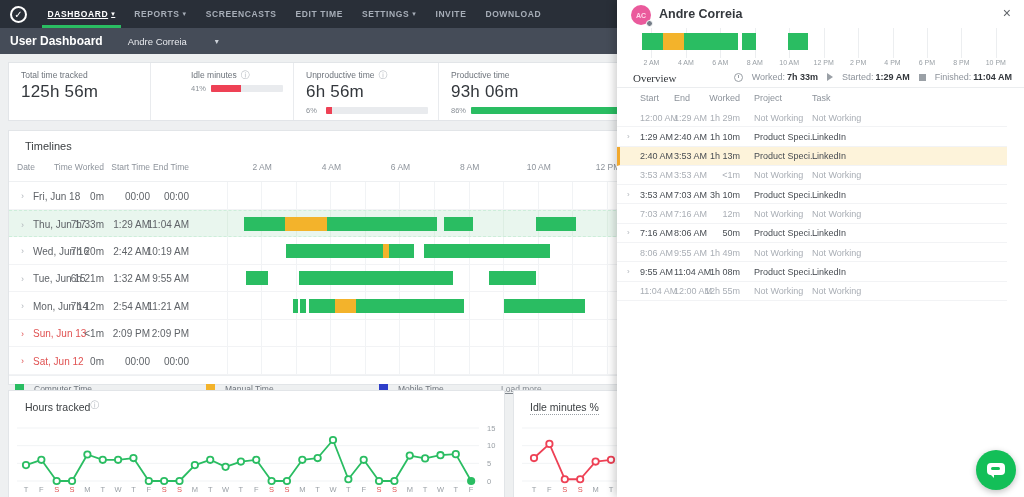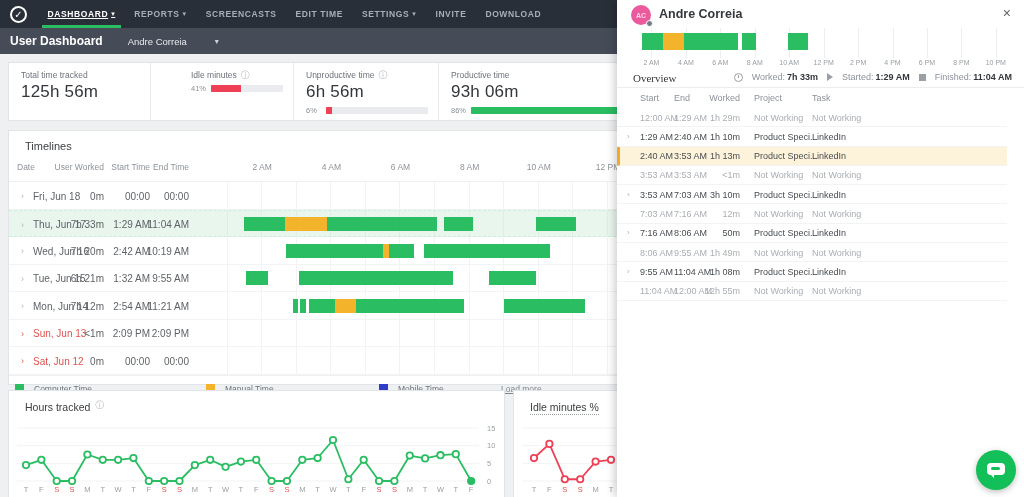--- a/index.html
+++ b/index.html
@@ -57,21 +57,21 @@
   .seg { position:absolute; top:6.75px; height:14px; }
   .tl-legend { position:relative; height:26px; border-top:1px solid #eef0f2; }
   .legend-item { position:absolute; top:8px; display:flex; align-items:center; gap:10px; font-size:8.5px; color:#6d737b; }
   .legend-sq { width:9px; height:9px; display:inline-block; }
   .load-more { position:absolute; top:8px; left:492px; font-size:8.5px; color:#80868d; text-decoration:underline; cursor:pointer; }
 
   
   .chart-card { position:absolute; top:390px; height:116px; background:#fff; border:1px solid #e2e5e8; z-index:1; }
   #hours-card { left:8px; width:497px; }
   #idle-card { left:513px; width:497px; }
-  .chart-title { font-size:10.5px; color:#3c4043; padding:10px 0 0 16px; display:flex; gap:5px; }
+  .chart-title { font-size:10.5px; color:#3c4043; padding:10px 0 0 16px; display:flex; }
   .chart-title.linked span.t { border-bottom:1px dotted #9aa0a6; padding-bottom:1px; }
   .chart-svg { position:absolute; left:0; top:0; }
 
   
   .panel { position:absolute; right:0; top:0; width:407px; height:497px; background:#fff; box-shadow:-3px 0 8px rgba(0,0,0,.18); z-index:5; }
   .p-header { position:relative; height:28px; }
   .avatar { position:absolute; left:14px; top:5px; width:20px; height:20px; border-radius:50%; background:#ea5a9c; color:#ffd7ea; font-size:7px; font-weight:bold; display:flex; align-items:center; justify-content:center; }
   .avatar .badge { position:absolute; right:-2px; bottom:-2px; width:7px; height:7px; border-radius:50%; background:#757d88; border:1.5px solid #fff; }
   .p-name { position:absolute; left:42px; top:7px; font-size:12.5px; font-weight:bold; color:#33373c; }
   .p-close { position:absolute; right:13px; top:5px; font-size:14px; color:#5f6368; cursor:pointer; }
@@ -195,21 +195,21 @@
             <div class="bar-fill" style="width: 86%; background: rgb(42, 189, 98);"></div>
           </div>
         </div>
       </div>
     </div>
 
   <div class="tl-card">
     <div class="tl-title">Timelines</div>
     <div class="tl-header" id="tl-header">
       <span class="th-date">Date</span>
-      <span class="th-worked">User Worked</span>
+      <span class="th-worked">Time Worked</span>
       <span class="th-start">Start Time</span>
       <span class="th-end">End Time</span>
     <span class="axis-label" style="left: 253.16px;">2 AM</span>
         <span class="axis-label" style="left: 322.32px;">4 AM</span>
         <span class="axis-label" style="left: 391.48px;">6 AM</span>
         <span class="axis-label" style="left: 460.64px;">8 AM</span>
         <span class="axis-label" style="left: 529.8px;">10 AM</span>
         <span class="axis-label" style="left: 598.96px;">12 PM</span>
         <span class="axis-label" style="left: 668.12px;">2 PM</span>
         <span class="axis-label" style="left: 737.28px;">4 PM</span>

